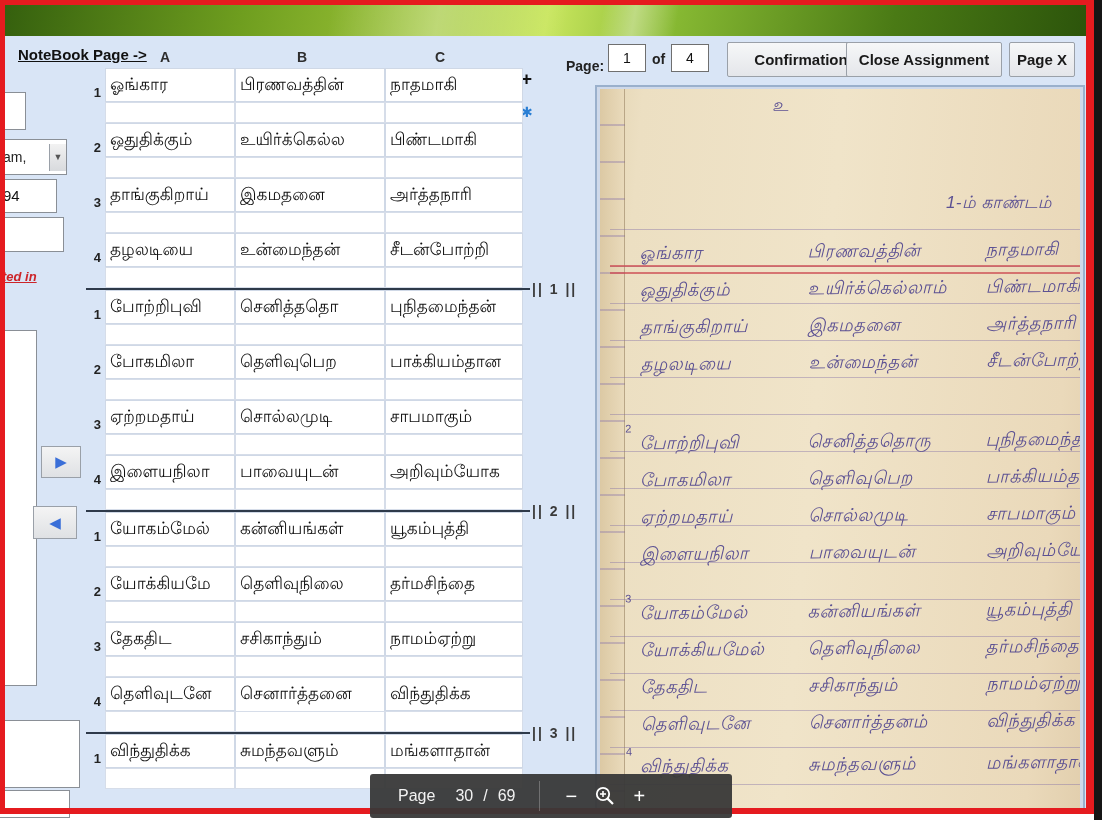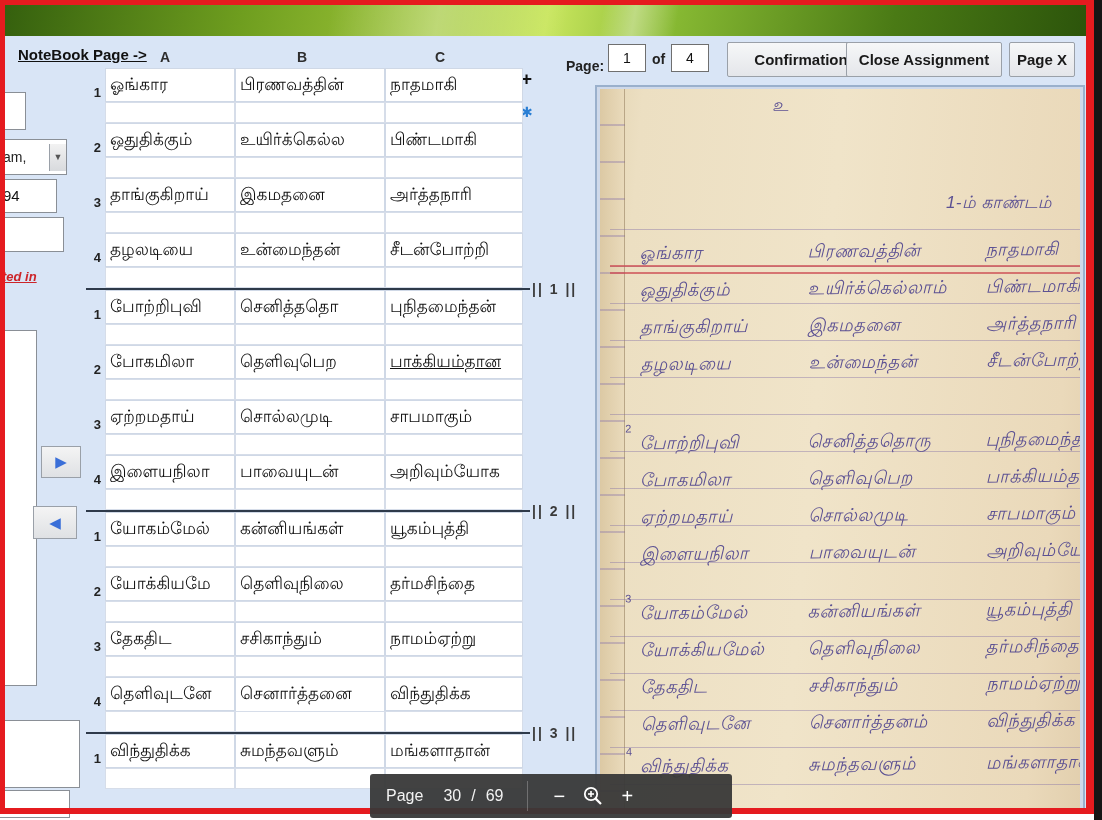--- a/index.html
+++ b/index.html
@@ -160,21 +160,21 @@
     <div class="abs gapcell" style="left:105px;top:324px;width:130px;height:21px;"></div>
     <div class="abs cell" style="left:235px;top:290px;width:150px;height:34px;">செனித்ததொ</div>
     <div class="abs gapcell" style="left:235px;top:324px;width:150px;height:21px;"></div>
     <div class="abs cell" style="left:385px;top:290px;width:138px;height:34px;">புநிதமைந்தன்</div>
     <div class="abs gapcell" style="left:385px;top:324px;width:138px;height:21px;"></div>
     <div class="abs rownum" style="left:86px;top:345px;width:18px;height:32px;">2</div>
     <div class="abs cell" style="left:105px;top:345px;width:130px;height:34px;">போகமிலா</div>
     <div class="abs gapcell" style="left:105px;top:379px;width:130px;height:21px;"></div>
     <div class="abs cell" style="left:235px;top:345px;width:150px;height:34px;">தெளிவுபெற</div>
     <div class="abs gapcell" style="left:235px;top:379px;width:150px;height:21px;"></div>
-    <div class="abs cell" style="left:385px;top:345px;width:138px;height:34px;text-decoration:underline;">பாக்கியம்தான</div>
+    <div class="abs cell" style="left:385px;top:345px;width:138px;height:34px;">பாக்கியம்தான</div>
     <div class="abs gapcell" style="left:385px;top:379px;width:138px;height:21px;"></div>
     <div class="abs rownum" style="left:86px;top:400px;width:18px;height:32px;">3</div>
     <div class="abs cell" style="left:105px;top:400px;width:130px;height:34px;">ஏற்றமதாய்</div>
     <div class="abs gapcell" style="left:105px;top:434px;width:130px;height:21px;"></div>
     <div class="abs cell" style="left:235px;top:400px;width:150px;height:34px;">சொல்லமுடி</div>
     <div class="abs gapcell" style="left:235px;top:434px;width:150px;height:21px;"></div>
     <div class="abs cell" style="left:385px;top:400px;width:138px;height:34px;">சாபமாகும்</div>
     <div class="abs gapcell" style="left:385px;top:434px;width:138px;height:21px;"></div>
     <div class="abs rownum" style="left:86px;top:455px;width:18px;height:32px;">4</div>
     <div class="abs cell" style="left:105px;top:455px;width:130px;height:34px;">இளையநிலா</div>
@@ -307,21 +307,21 @@
             <span>விந்துதிக்க</span>
             <span>சுமந்தவளும்</span>
             <span>மங்களாதான்</span>
           </div>
         </div>
       </div>
   </div>
 </div>
 
 <div class="abs" id="pdf-bar">
-  <span class="pdf-item" style="padding-left:16px;">Page</span>
+  <span class="pdf-item" style="padding-left:28px;">Page</span>
   <span class="pdf-item">30</span>
   <span>/</span>
   <span class="pdf-item">69</span>
   <span class="sep-line"></span>
   <span class="pdf-btn">−</span>
   <span class="pdf-btn" style="padding-top:4px;">
     <svg width="22" height="22" viewBox="0 0 22 22">
         <circle cx="9" cy="9" r="6.2" fill="none" stroke="#fff" stroke-width="1.8"></circle>
         <line x1="6" y1="9" x2="12" y2="9" stroke="#fff" stroke-width="1.6"></line>
         <line x1="9" y1="6" x2="9" y2="12" stroke="#fff" stroke-width="1.6"></line>

